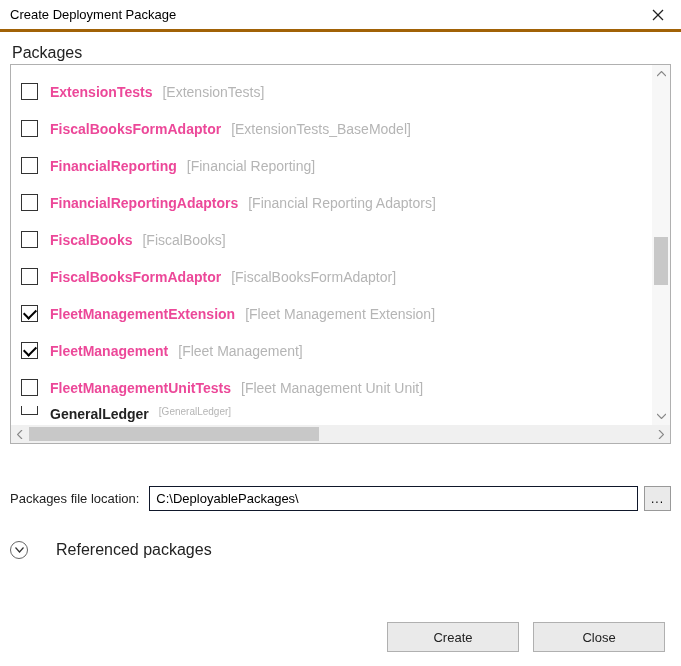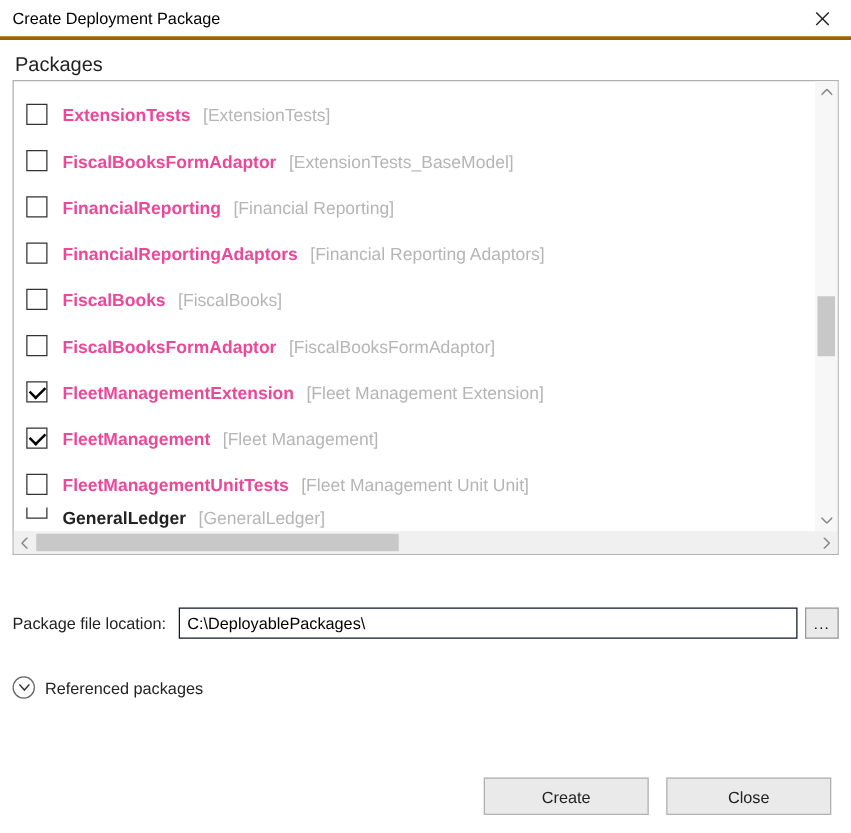--- a/index.html
+++ b/index.html
@@ -104,21 +104,21 @@
       margin-top: -8px;
     }
     .cutoff-text {
       color: #222;
       font-weight: 600;
       font-size: 14px;
       white-space: nowrap;
     }
     .cutoff-desc {
       color: #b5b5b5;
-      font-size: 14px;
+      font-size: 10px;
       margin-left: 10px;
     }
     .hscroll-track {
       position: absolute;
       bottom: 0;
       left: 0;
       right: 0;
       height: 18px;
       background: #f0f0f0;
       display: flex;
@@ -216,22 +216,23 @@
       border: 1px solid #666;
       border-radius: 50%;
       display: flex;
       align-items: center;
       justify-content: center;
       margin-right: 8px;
       cursor: pointer;
     }
     .expander svg { display: block; }
     .ref-label {
-      font-size: 13px;
-      color: #222;
+      font-size: 16px;
+      color: #222;
+      margin-left: 20px;
     }
     .buttons {
       position: absolute;
       bottom: 14px;
       right: 16px;
       display: flex;
       gap: 14px;
     }
     .btn {
       width: 132px;
@@ -339,21 +340,21 @@
       <div class="hscroll-thumb"></div>
       <div class="hscroll-arrow" style="margin-left:auto">
         <svg width="6" height="9" viewBox="0 0 6 9">
             <polyline points="1,0 5.5,4.5 1,9" fill="none" stroke="#888" stroke-width="1.2"></polyline>
           </svg>
       </div>
     </div>
   </div>
 
   <div class="location-row">
-    <div class="location-label">Package file location:</div>
+    <div class="location-label">Packages file location:</div>
     <input class="location-input" type="text" value="C:\DeployablePackages\" style="">
     <div class="browse-btn">...</div>
   </div>
 
   <div class="ref-row">
     <div class="expander">
       <svg width="9" height="6" viewBox="0 0 9 6">
           <polyline points="0.5,0.5 4.5,5 8.5,0.5" fill="none" stroke="#333" stroke-width="1.2"></polyline>
         </svg>
     </div>

